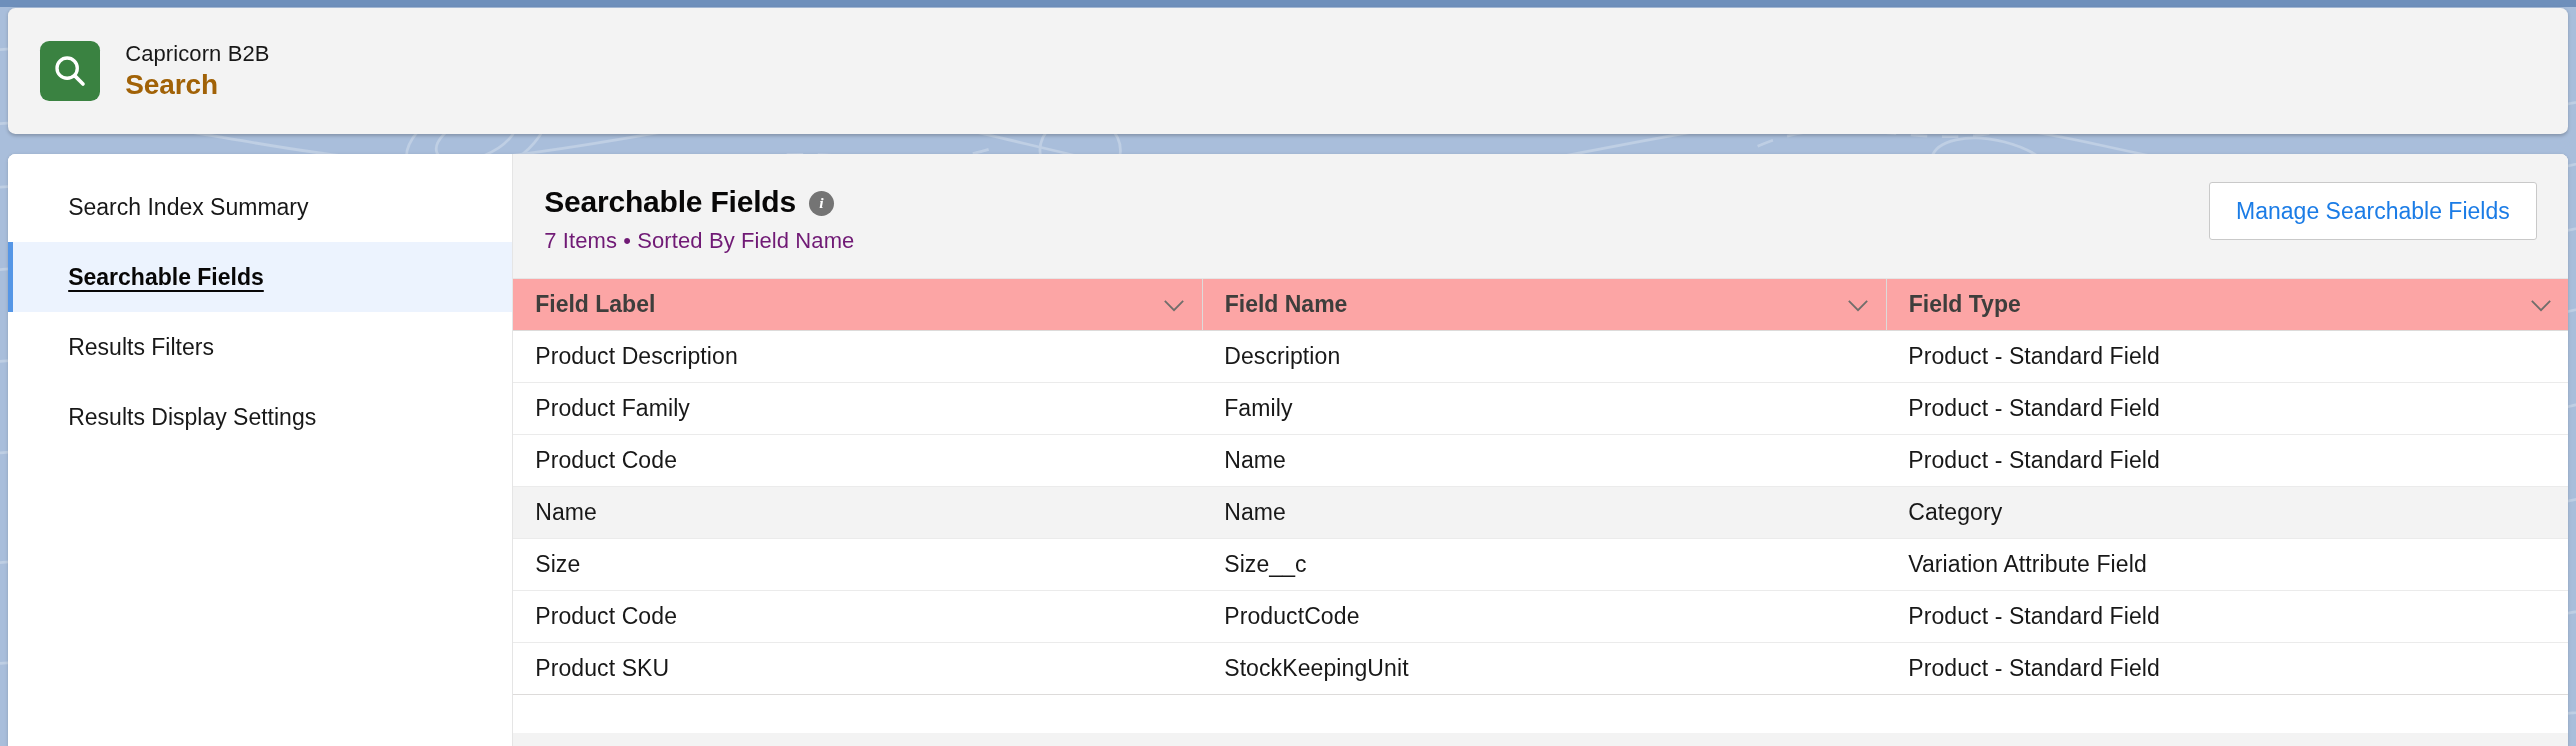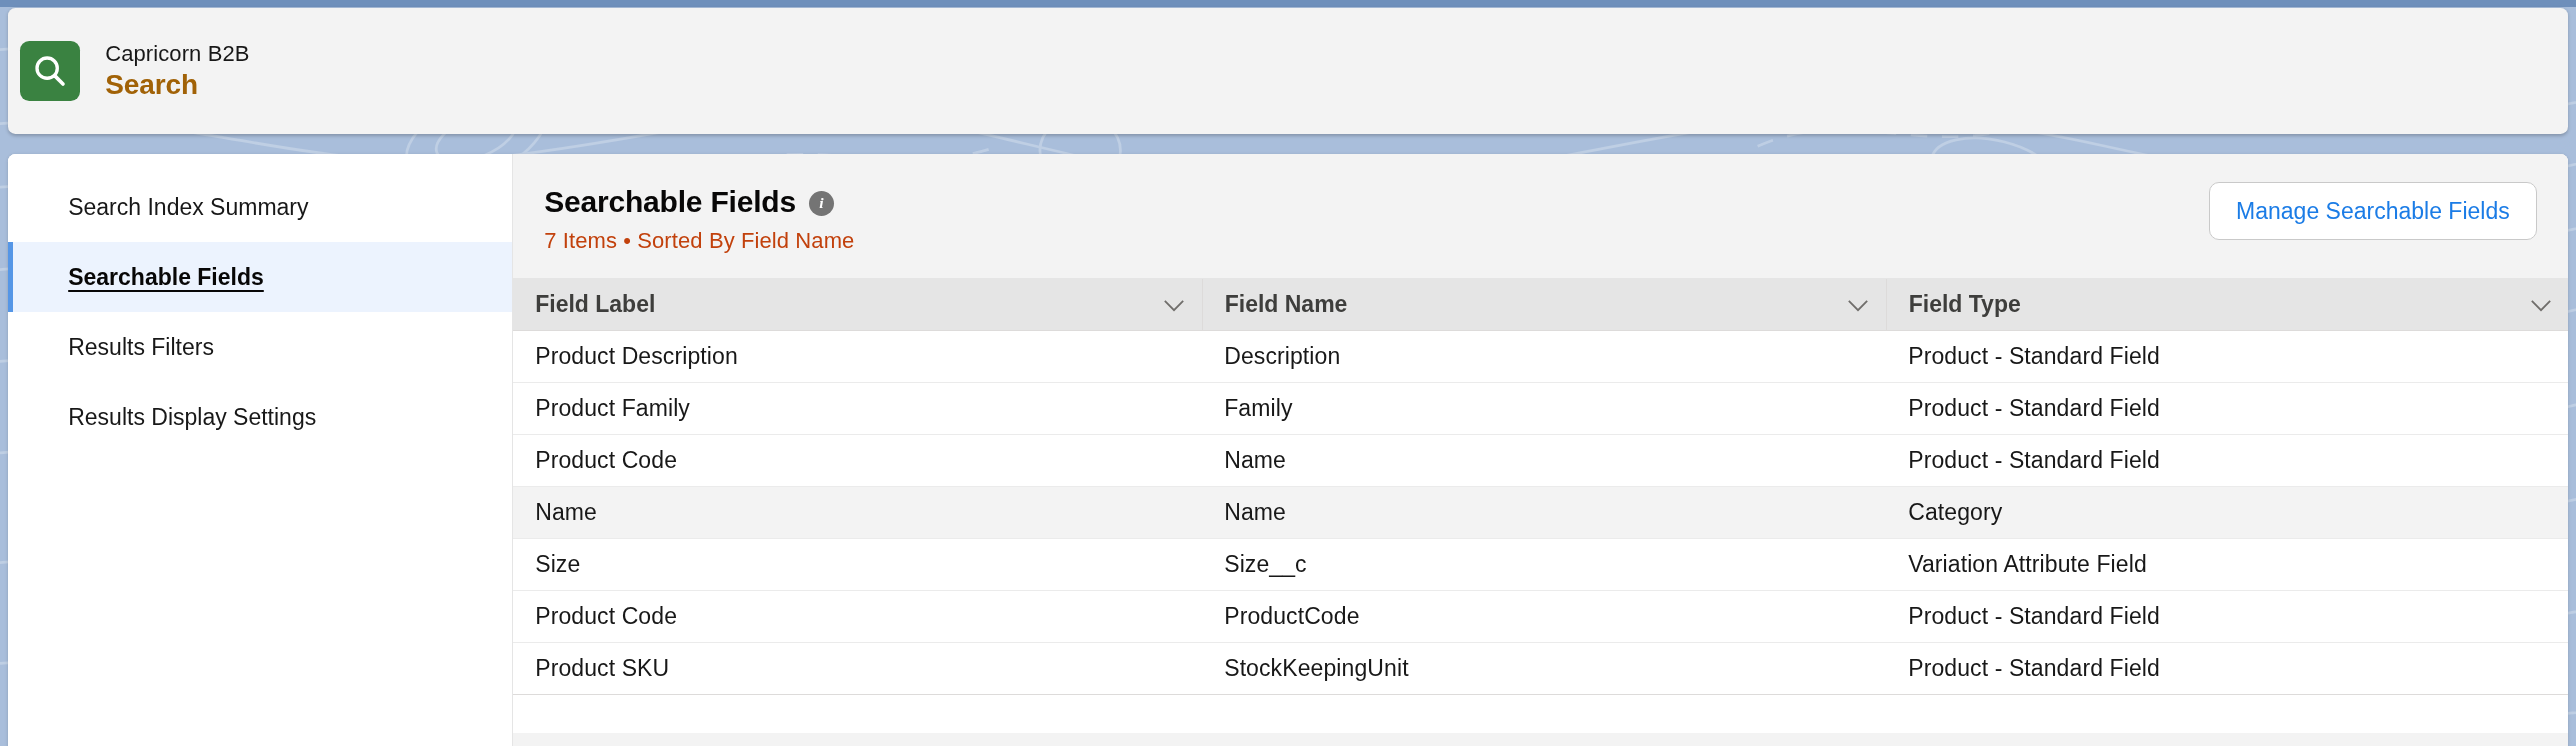--- a/index.html
+++ b/index.html
@@ -33,21 +33,21 @@
     position: absolute;
     top: 8.2px;
     left: 8.2px;
     width: 2560px;
     height: 126px;
     background: #f3f3f3;
     border-radius: 7.3px;
     box-shadow: 0 1.8px 3.7px rgba(0,0,0,0.22);
     display: flex;
     align-items: center;
-    padding-left: 12px;
+    padding-left: 32px;
   }
 
   .app-icon {
     width: 60px;
     height: 60px;
     border-radius: 9.2px;
     background: #3a8241;
     display: flex;
     align-items: center;
     justify-content: center;
@@ -160,28 +160,28 @@
     align-items: center;
     justify-content: center;
     line-height: 1;
     cursor: pointer;
     margin-top: 2.7px;
   }
 
   .subtitle {
     margin-top: 8.2px;
     font-size: 22px;
-    color: #c2410c;
+    color: #701a75;
     letter-spacing: 0.1px;
   }
 
   .manage-btn {
     background: #ffffff;
     border: 0.9px solid #c9c9c9;
-    border-radius: 10px;
+    border-radius: 3px;
     color: #1b7ce6;
     font-size: 23px;
     font-family: "Liberation Sans", sans-serif;
     padding: 0 26.5px;
     height: 58px;
     line-height: 56px;
     cursor: pointer;
     white-space: nowrap;
     margin-top: 1.8px;
   }
@@ -193,21 +193,21 @@
     border-top: 0.9px solid #e5e5e5;
   }
 
   table {
     width: 100%;
     border-collapse: collapse;
     table-layout: fixed;
   }
 
   thead th {
-    background: #e5e5e5;
+    background: #fca5a5;
     height: 52px;
     font-size: 23px;
     font-weight: bold;
     color: #3e3e3c;
     text-align: left;
     padding: 0 16.5px 0 22px;
     border-bottom: 0.9px solid #dddbda;
     border-right: 0.9px solid #dddbda;
     position: relative;
     cursor: pointer;

